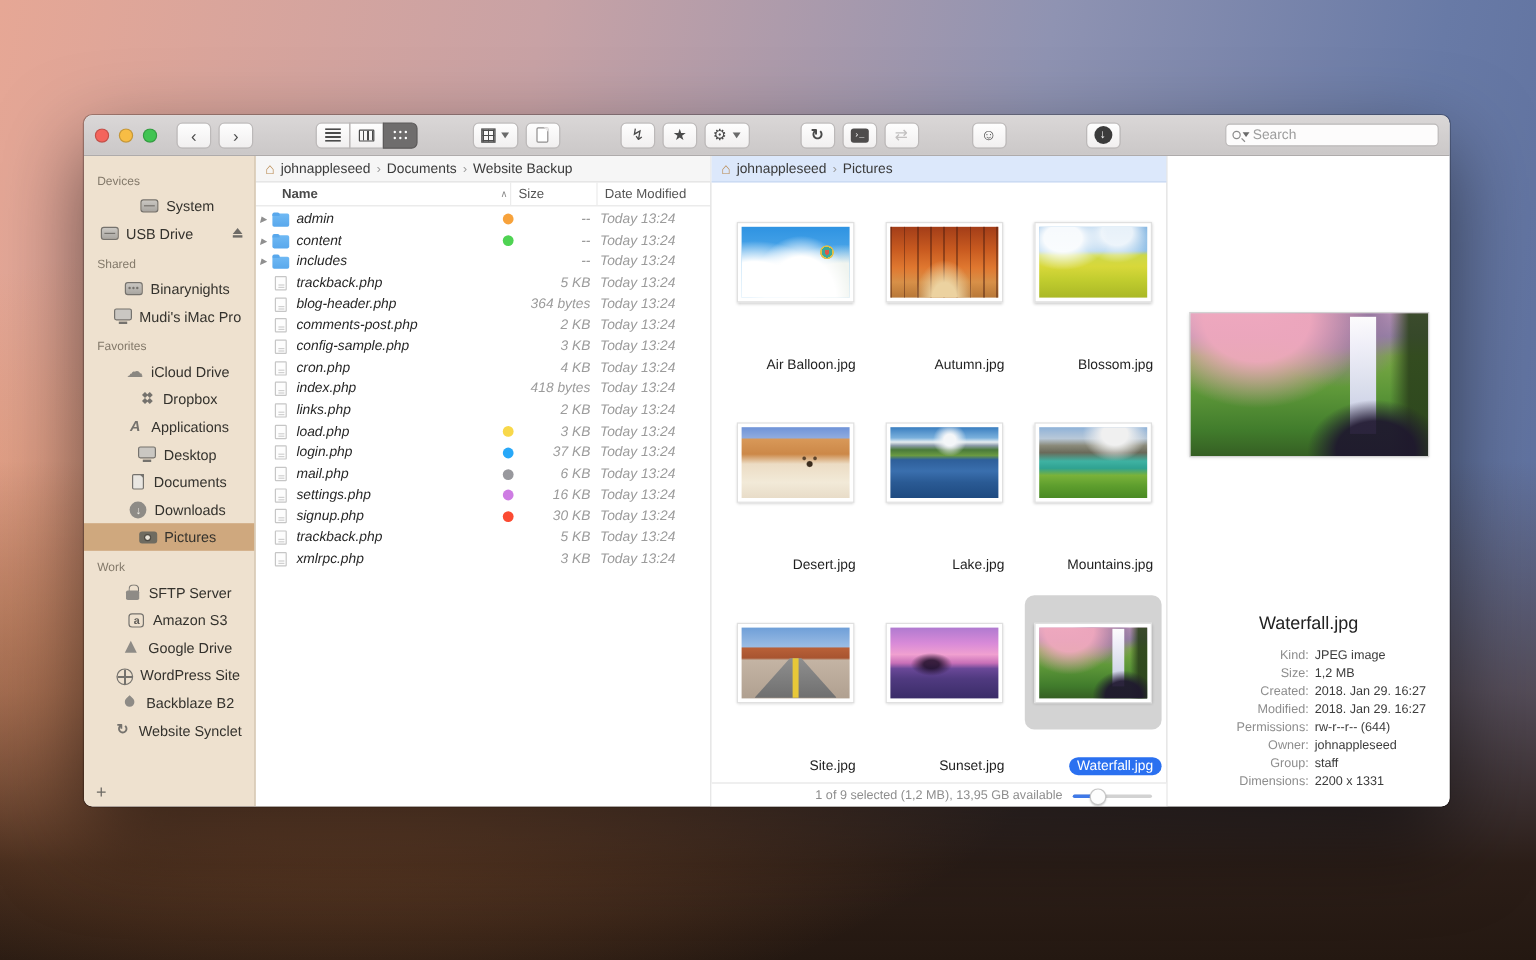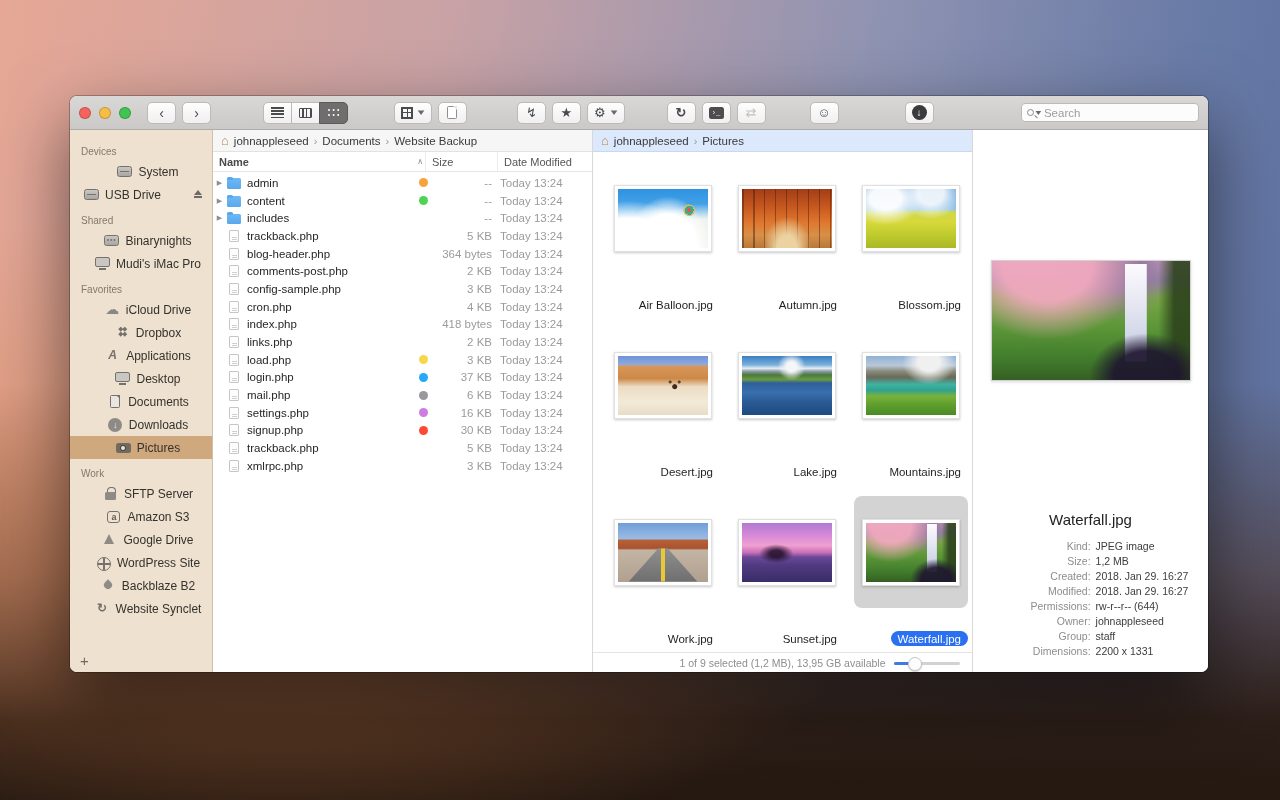--- a/index.html
+++ b/index.html
@@ -100,26 +100,26 @@
   .pane { display:flex; flex-direction:column; min-width:0; background:#fff; }
   .pane-left { width:380px; flex:0 0 380px; border-right:1px solid #d8d8d8; }
   .pane-right { width:380px; flex:0 0 380px; border-right:1px solid #d8d8d8; }
   .preview-pane { flex:1; }
   .pathbar { height:22px; flex:0 0 22px; background:#f6f6f6; border-bottom:1px solid #e2e2e2; display:flex; align-items:center; padding:0 8px; font-size:11.5px; color:#3a3a3a; white-space:nowrap; overflow:hidden; }
   .pathbar.active { background:#dce8fb; border-bottom:1px solid #c8d8f0; }
   .home-ic { color:#b9894f; font-size:13px; margin-right:5px; line-height:1; }
   .psep { color:#9a9a9a; margin:0 5px; font-size:11px; }
   
   .cols { height:20px; flex:0 0 20px; border-bottom:1px solid #e6e6e6; display:flex; align-items:center; font-size:11px; color:#4a4a4a; }
-  .col-name { flex:1; padding-left:6px; font-weight:bold; display:flex; align-items:center; }
+  .col-name { flex:1; padding-left:22px; font-weight:bold; display:flex; align-items:center; }
   .sort-ind { margin-left:auto; margin-right:2px; color:#8a8a8a; font-size:8px; font-weight:normal; }
   .col-size { width:72px; flex:0 0 72px; padding-left:6px; border-left:1px solid #ececec; align-self:stretch; display:flex; align-items:center; color:#555; }
   .col-date { width:95px; flex:0 0 95px; padding-left:6px; border-left:1px solid #ececec; align-self:stretch; display:flex; align-items:center; color:#555; }
   .filelist { flex:1; overflow:hidden; padding-top:2px; }
-  .frow { height:17.7px; display:flex; align-items:center; font-size:11.5px; color:#262626; }
+  .frow { height:17.7px; display:flex; align-items:center; font-size:11.5px; color:#262626;font-style:italic; }
   .disc { width:11px; flex:0 0 11px; text-align:center; color:#8f8f8f; font-size:7px; visibility:hidden; padding-left:2px; }
   .frow[data-type="folder"] .disc { visibility:visible; }
   .fic { width:15px; height:12px; flex:0 0 15px; margin:0 5px 0 3px; position:relative; }
   .frow[data-type="folder"] .fic::before { content:""; position:absolute; left:0; right:1px; top:1.5px; bottom:0; background:linear-gradient(#6fb9f4,#59a8ec); border-radius:1.5px; }
   .frow[data-type="folder"] .fic::after { content:""; position:absolute; left:0; top:0; width:6px; height:3px; background:#59a8ec; border-radius:1.5px 1.5px 0 0; }
   .frow[data-type="file"] .fic::before { content:""; position:absolute; left:2px; right:3px; top:0; bottom:0; background:#fdfdfd; border:1px solid #c6c6c6; border-radius:1px; }
   .frow[data-type="file"] .fic::after { content:""; position:absolute; left:4.5px; top:7px; width:5px; height:1px; background:#d0d0d0; box-shadow:0 2px 0 #d0d0d0; }
   .fname { flex:1; overflow:hidden; text-overflow:ellipsis; white-space:nowrap; }
   .tagdot { width:9px; height:9px; flex:0 0 9px; border-radius:50%; margin-right:8px; background:transparent; }
   .fsize { width:64px; flex:0 0 64px; text-align:right; color:#9b9b9b; padding-right:8px; }
@@ -579,21 +579,21 @@
                   </div>
                 </div>
                 <div class="glabel"><span>Mountains.jpg</span></div>
               </div>
               <div class="cell">
                 <div class="thumbwrap">
                   <div class="frame">
                     <div class="thumb" data-thumb="road"></div>
                   </div>
                 </div>
-                <div class="glabel"><span>Work.jpg</span></div>
+                <div class="glabel"><span>Site.jpg</span></div>
               </div>
               <div class="cell">
                 <div class="thumbwrap">
                   <div class="frame">
                     <div class="thumb" data-thumb="sunset"></div>
                   </div>
                 </div>
                 <div class="glabel"><span>Sunset.jpg</span></div>
               </div>
               <div class="cell" data-selected="true">

